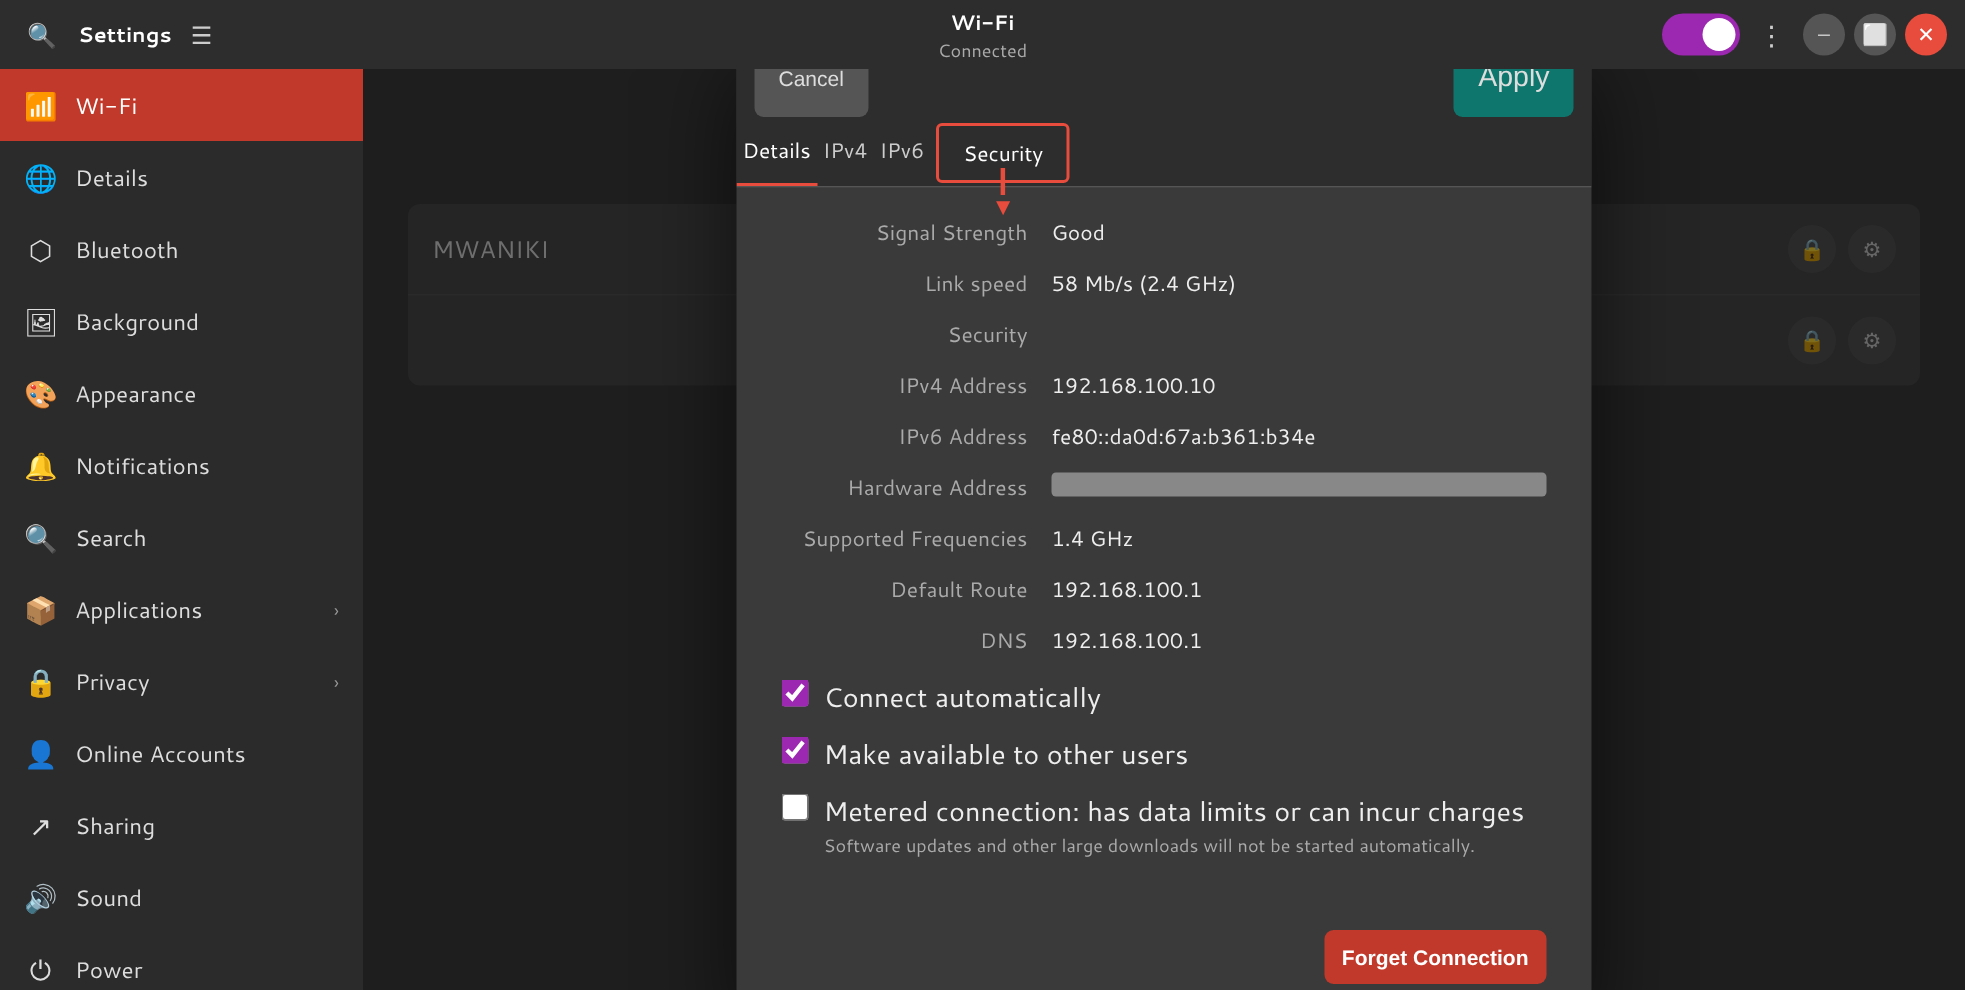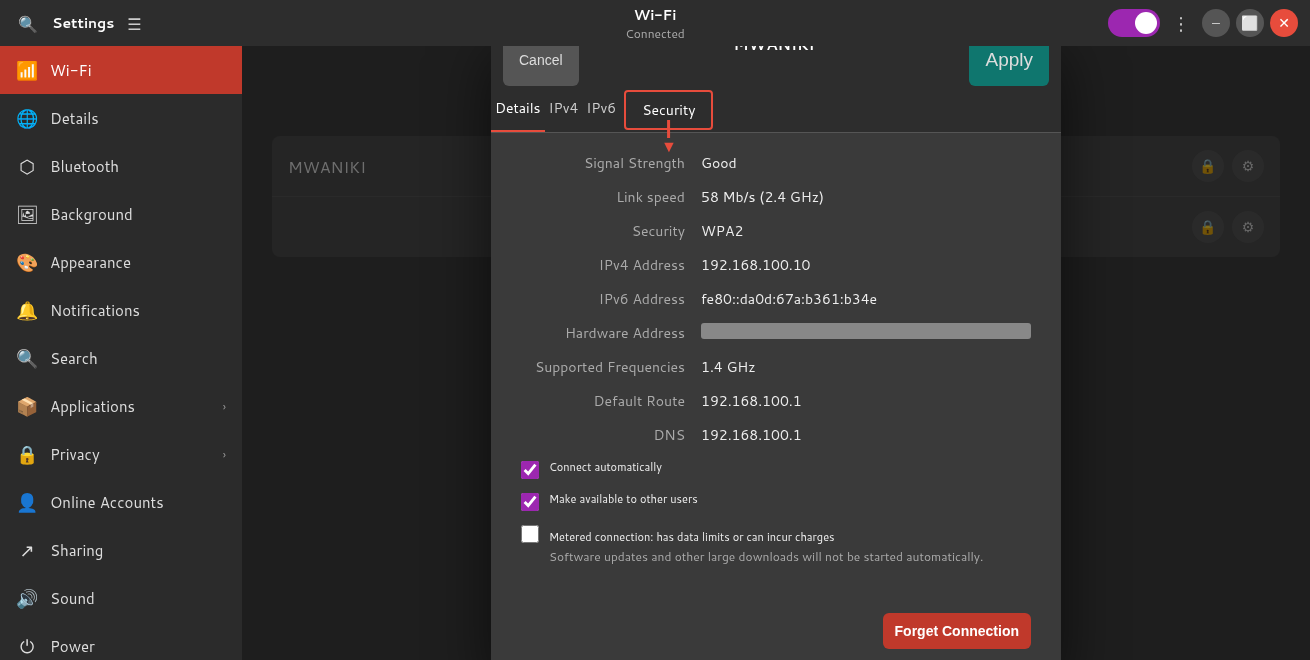--- a/index.html
+++ b/index.html
@@ -265,21 +265,21 @@
       align-items: flex-start;
       margin-bottom: 12px;
       gap: 10px;
     }
     .checkbox-row input[type="checkbox"] {
       width: 18px; height: 18px;
       margin-top: 2px;
       accent-color: #9c27b0;
       flex-shrink: 0;
     }
-    .checkbox-label { font-size: 11px; color: #eee; }
+    .checkbox-label { font-size: 18px; color: #eee; }
     .checkbox-sublabel { font-size: 12px; color: #aaa; margin-top: 2px; }
 
     
     .modal-footer {
       padding: 16px 30px 24px;
       display: flex;
       justify-content: flex-end;
     }
     .forget-btn {
       background: #c0392b;
@@ -427,21 +427,20 @@
           <div class="info-row">
             <span class="info-label">Signal Strength</span>
             <span class="info-value">Good</span>
           </div>
           <div class="info-row">
             <span class="info-label">Link speed</span>
             <span class="info-value">58 Mb/s (2.4 GHz)</span>
           </div>
           <div class="info-row">
             <span class="info-label">Security</span>
-            <span class="info-value">WPA2</span>
           </div>
           <div class="info-row">
             <span class="info-label">IPv4 Address</span>
             <span class="info-value">192.168.100.10</span>
           </div>
           <div class="info-row">
             <span class="info-label">IPv6 Address</span>
             <span class="info-value">fe80::da0d:67a:b361:b34e</span>
           </div>
           <div class="info-row">

